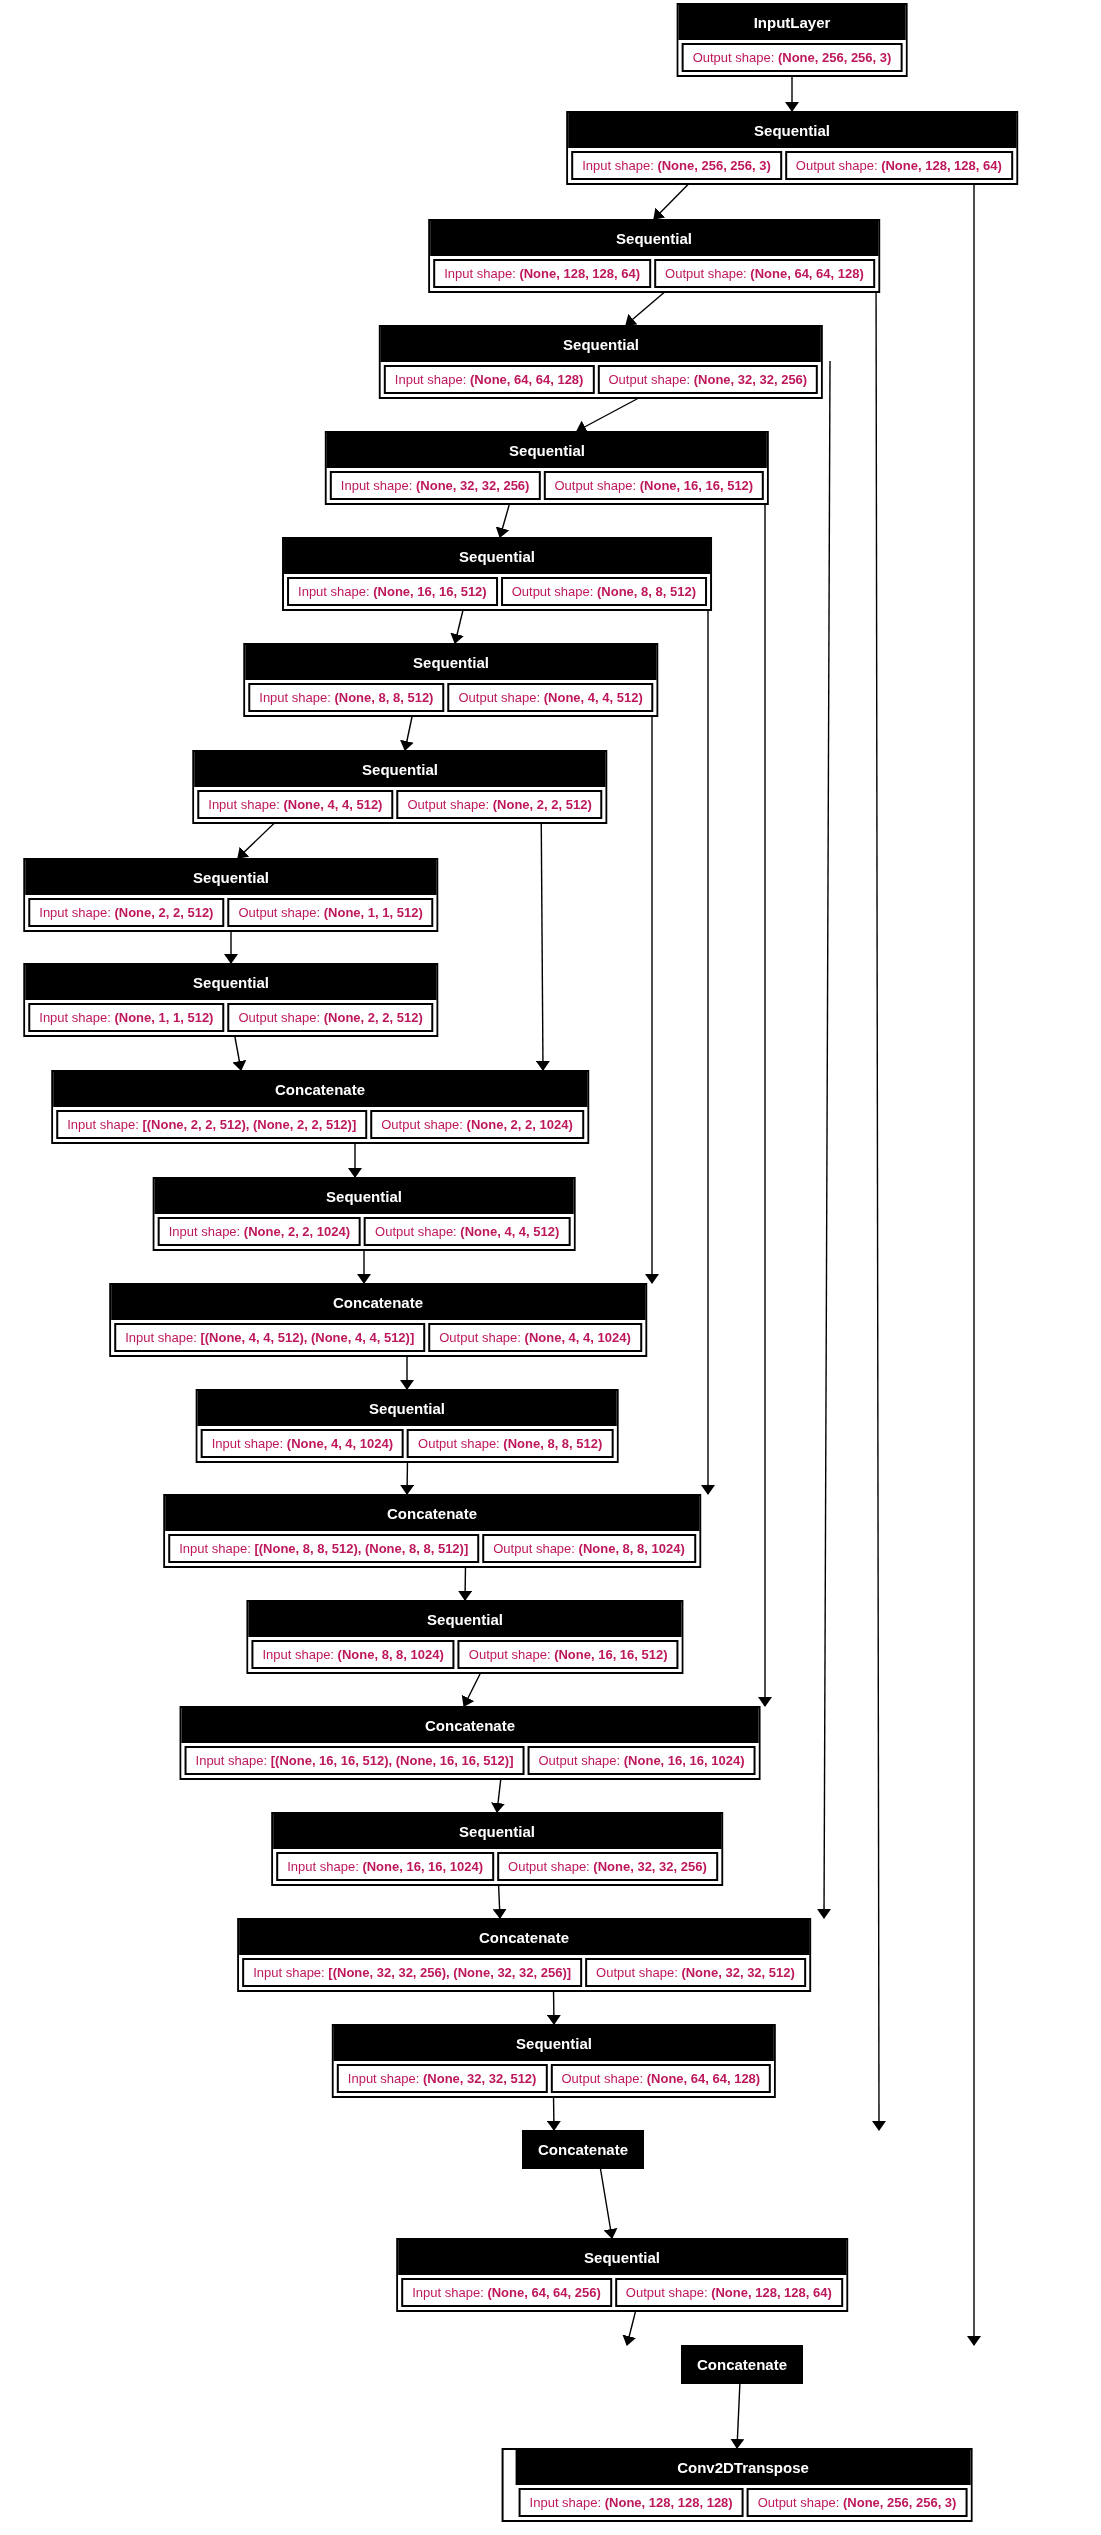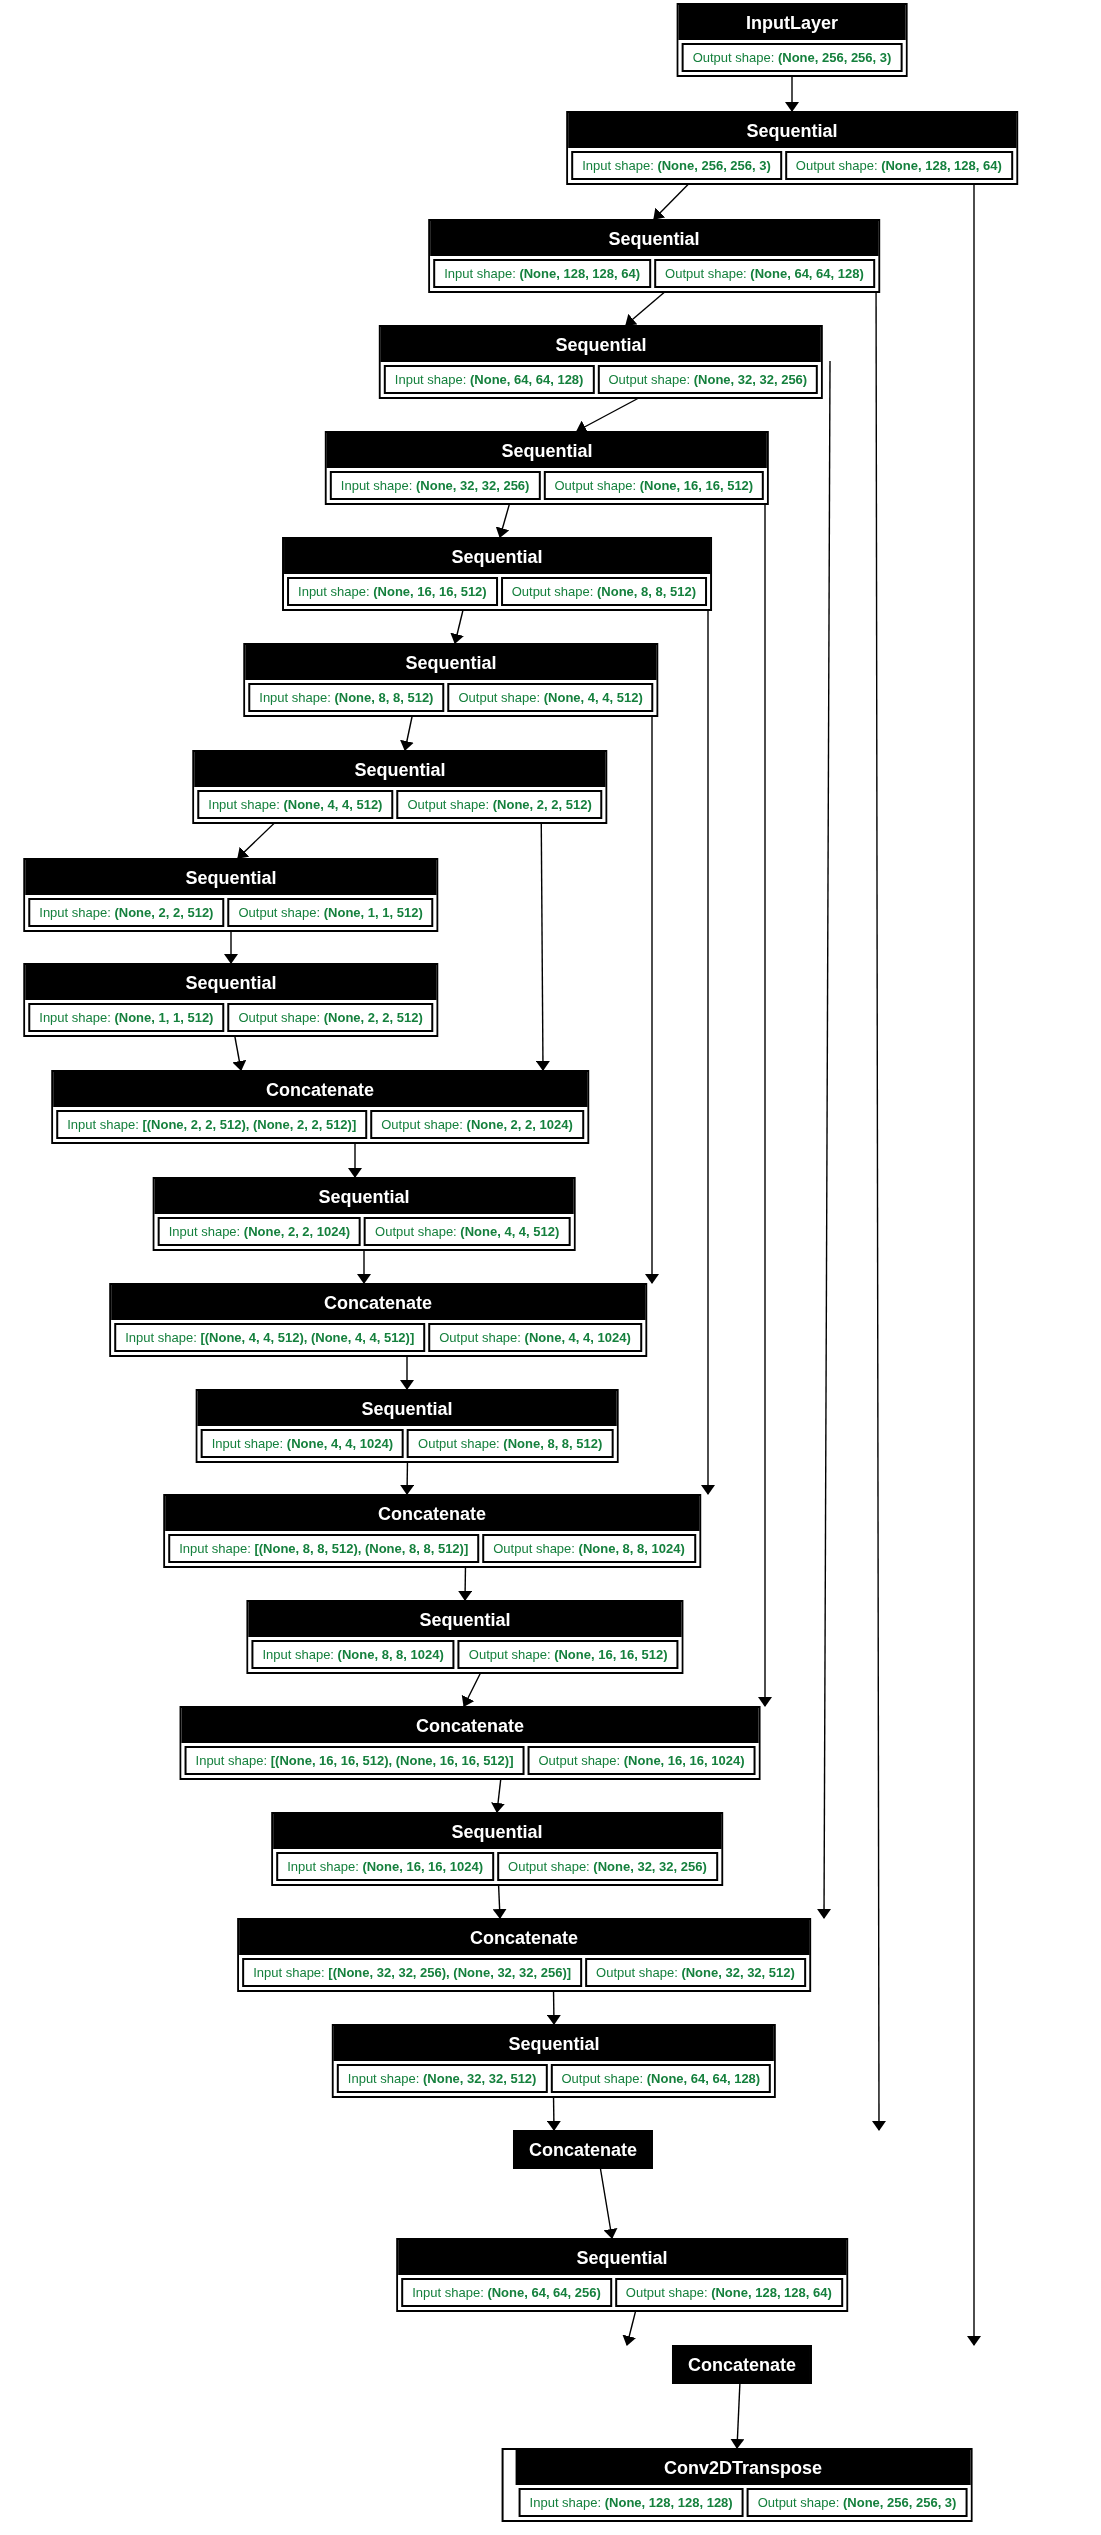--- a/index.html
+++ b/index.html
@@ -22,36 +22,36 @@
     transform: translateX(-50%);
     background: #ffffff;
     border: 2px solid #000000;
     white-space: nowrap;
     box-sizing: border-box;
   }
   .node-title {
     background: #000000;
     color: #ffffff;
     font-weight: bold;
-    font-size: 18px;
+    font-size: 15px;
     line-height: 20px;
     text-align: center;
     padding: 8px 14px 7px 14px;
   }
   .node-row {
     display: flex;
     gap: 3px;
     padding: 3px;
     background: #ffffff;
   }
   .cell {
     flex: 1;
     border: 2px solid #000000;
     background: #ffffff;
-    color: #15803d;
+    color: #be185d;
     font-size: 13px;
     line-height: 17px;
     padding: 4px 9px;
     text-align: center;
     white-space: nowrap;
   }
   .cell .val { font-weight: bold; }
 </style>
 </head>
 <body>

